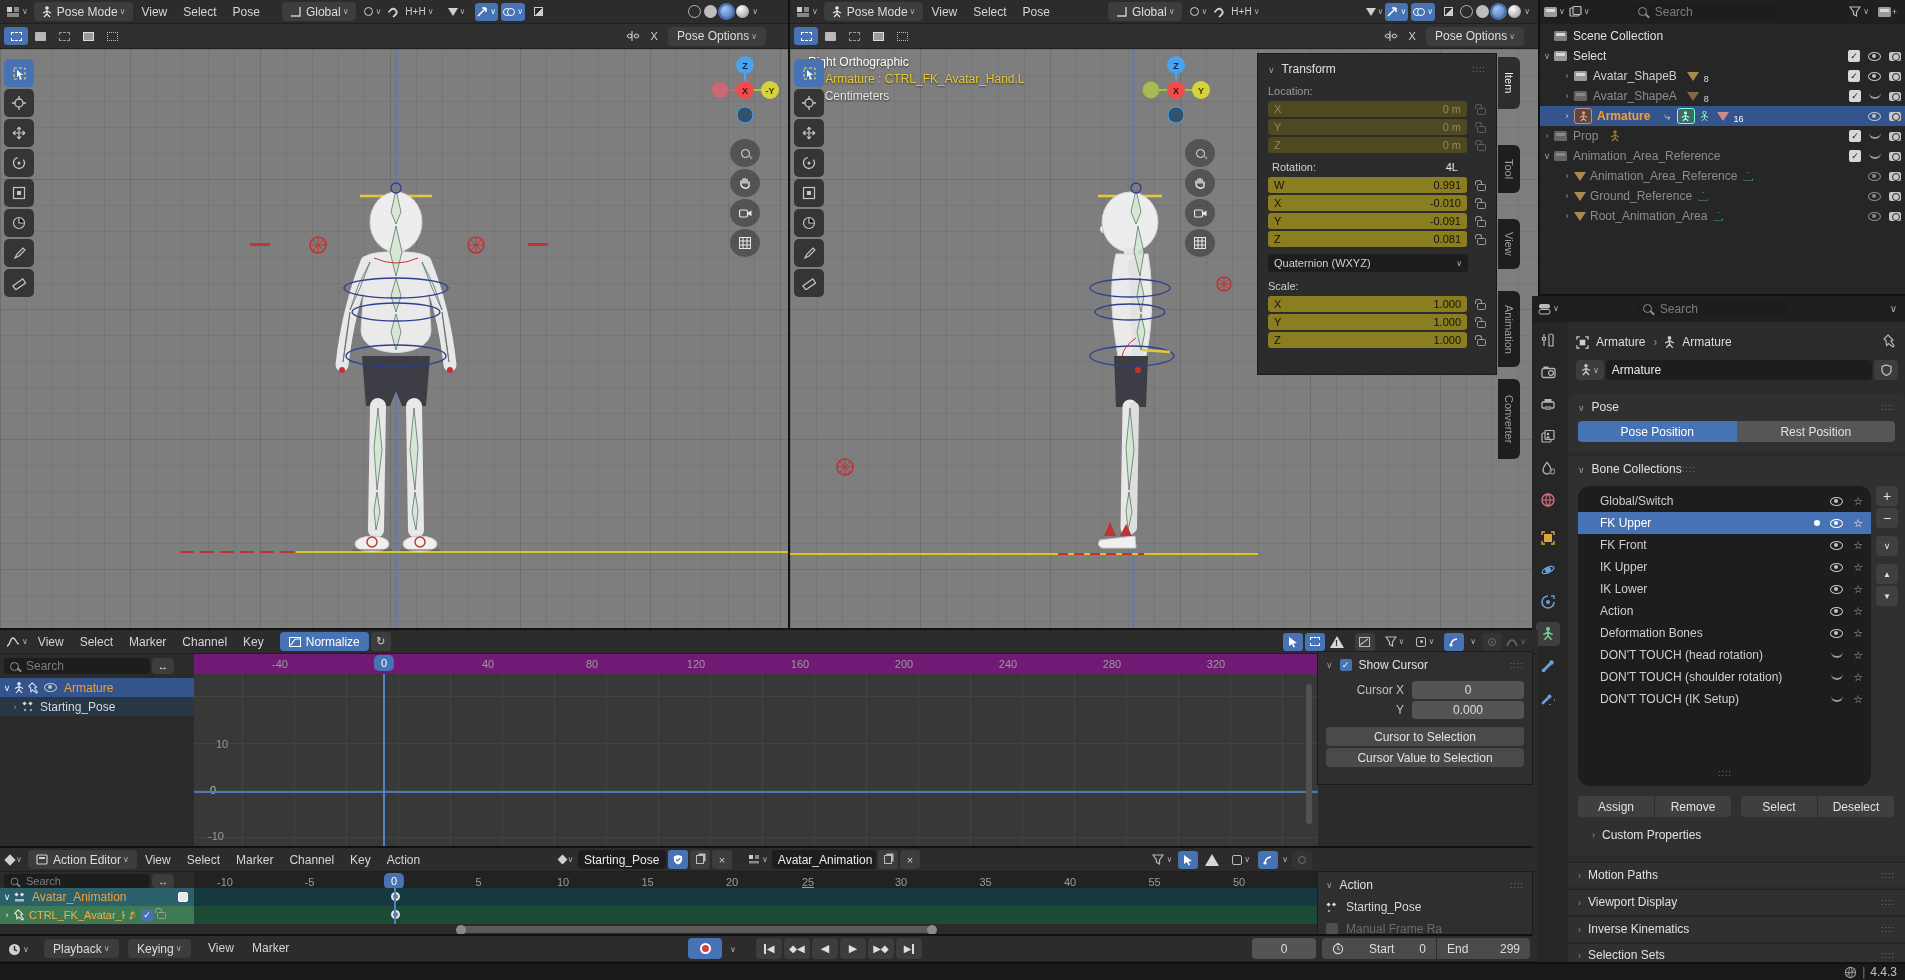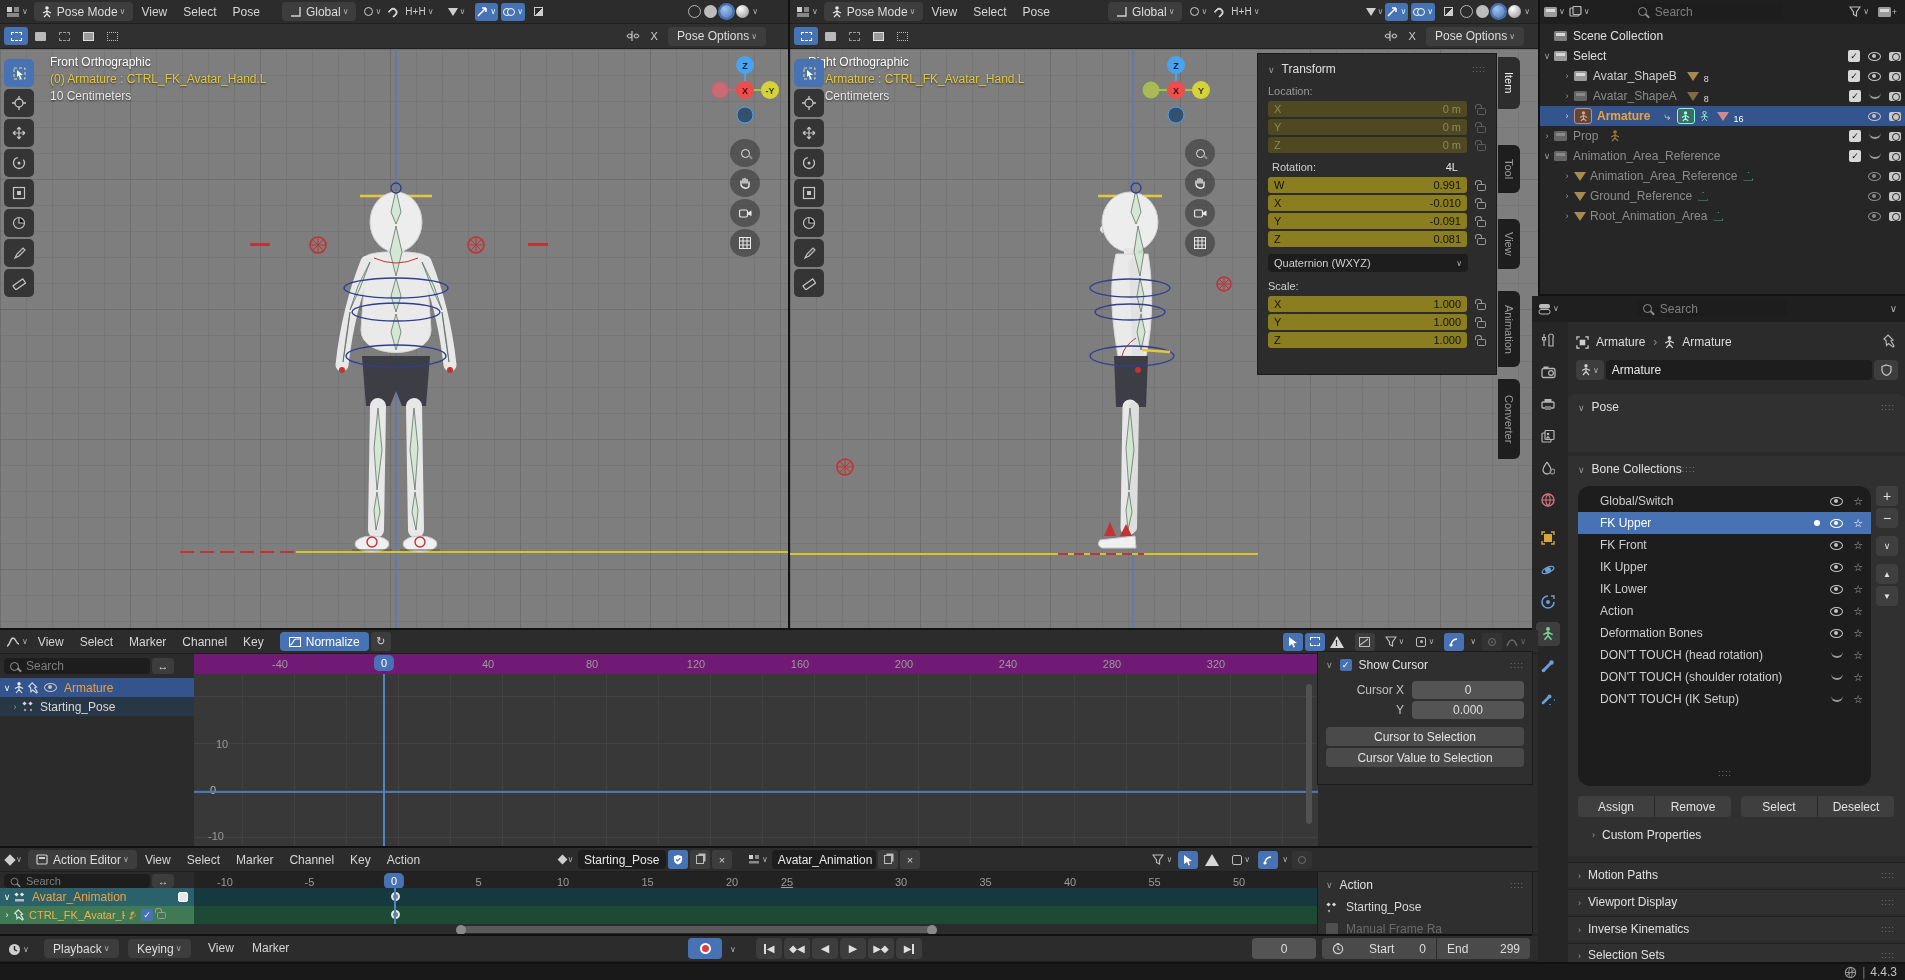--- a/index.html
+++ b/index.html
@@ -213,25 +213,20 @@
       <svg class="a" style="left:308px;top:186px" width="20" height="20" viewBox="0 0 20 20">
           <circle cx="10" cy="10" r="8" fill="none" stroke="#c23333" stroke-width="1.6"></circle>
           <path d="M10 2 L10 18 M2 10 L18 10 M4 4 L16 16 M16 4 L4 16" stroke="#c23333" stroke-width="1"></path>
         </svg>
       <svg class="a" style="left:466px;top:186px" width="20" height="20" viewBox="0 0 20 20">
           <circle cx="10" cy="10" r="8" fill="none" stroke="#c23333" stroke-width="1.6"></circle>
           <path d="M10 2 L10 18 M2 10 L18 10 M4 4 L16 16 M16 4 L4 16" stroke="#c23333" stroke-width="1"></path>
         </svg>
       <div class="a" style="left:250px;top:194px;width:20px;height:3px;background:#c23333"></div>
       <div class="a" style="left:528px;top:194px;width:20px;height:3px;background:#c23333"></div>
-      <div class="a" style="left:50px;top:6px">
-        <div class="ovtext">Front Orthographic</div>
-        <div class="ovtext ovy" style="margin-top:3px">(0) Armature : CTRL_FK_Avatar_Hand.L</div>
-        <div class="ovtext" style="margin-top:3px;color:#e8e8e8">10 Centimeters</div>
-      </div>
 
       <div class="a" style="left:4px;top:8px">
         <div class="tbtn on">
             <svg width="13" height="13" viewBox="0 0 13 13">
               <rect x="1" y="1" width="11" height="11" fill="none" stroke="#f7d67c" stroke-dasharray="3 2"></rect>
               <path d="M4 3 L10 8 L7 8 L8.5 11.5 L7 12 L5.8 8.6 L4 10 Z" fill="#fff"></path>
             </svg>
           </div>
         <div class="tbtn">
             <svg width="14" height="14" viewBox="0 0 14 14">
@@ -912,20 +907,24 @@
         <span class="pill" style="width:24px;height:20px;margin-left:2px">
             <svg width="11" height="12" viewBox="0 0 11 12">
               <path d="M5.5 1 L10 2.5 L10 6 C10 9 8 10.5 5.5 11.5 C3 10.5 1 9 1 6 L1 2.5 Z" fill="none" stroke="#c5c5c5" stroke-width="1.2"></path>
             </svg>
           </span>
       </div>
       <div class="a" style="left:0;top:72px;width:337px;height:58px;background:#303030;border-radius:6px 6px 0 0">
         <div class="row" style="justify-content:space-between;padding:6px 10px 0 10px">
           <span class="phead"><span class="pcaret">∨</span><span>Pose</span></span>
           <span class="dots">::::</span>
+        </div>
+        <div class="row" style="padding:7px 10px 0 10px">
+          <span class="btn blue" style="flex:1;height:21px;border-radius:4px 0 0 4px">Pose Position</span>
+          <span class="btn" style="flex:1;height:21px;border-radius:0 4px 4px 0;background:#565656">Rest Position</span>
         </div>
       </div>
       <div class="a" style="left:0;top:134px;width:337px;height:400px;background:#303030">
         <div class="row" style="padding:6px 19px 0 10px">
           <span class="phead"><span class="pcaret">∨</span><span>Bone Collections</span></span>
           <span class="dots">::::</span>
         </div>
         <div class="a" style="left:10px;top:30px;width:293px;height:300px;background:#1d1d1d;border-radius:12px;overflow:hidden">
           <div class="bcrow" style="top:4px">
               <span>Global/Switch</span>
@@ -1280,21 +1279,21 @@
       </span>
     <span class="pill a" style="left:152px;top:26px;width:22px;height:14px;font-size:10px">↔</span>
     <div class="a" id="dope-ruler" style="left:194px;top:24px;width:1124px;height:16px;background:#222;overflow:hidden;font-size:10px">
         <span class="tick" style="left: 31px;">-10</span>
         <span class="tick" style="left: 115.5px;">-5</span>
         <span class="tick cur" style="left: 200px;">0</span>
         <span class="tick" style="left: 284.5px;">5</span>
         <span class="tick" style="left: 369px;">10</span>
         <span class="tick" style="left: 453.5px;">15</span>
         <span class="tick" style="left: 538px;">20</span>
-        <span class="tick" style="left: 593px; text-decoration: underline;">25</span>
+        <span class="tick" style="left: 614px; text-decoration: underline;">25</span>
         <span class="tick" style="left: 707px;">30</span>
         <span class="tick" style="left: 791.5px;">35</span>
         <span class="tick" style="left: 876px;">40</span>
         <span class="tick" style="left: 960.5px;">55</span>
         <span class="tick" style="left: 1045px;">50</span>
       </div>
     <div class="a" style="left:194px;top:40px;width:1124px;height:18px;background:#16383f"></div>
     <div class="a" style="left:194px;top:58px;width:1124px;height:18px;background:#1d4a34"></div>
     <div class="row a" style="left:0;top:40px;width:194px;height:18px;background:#2a616b">
       <span class="caret" style="color:#dfe">∨</span>

